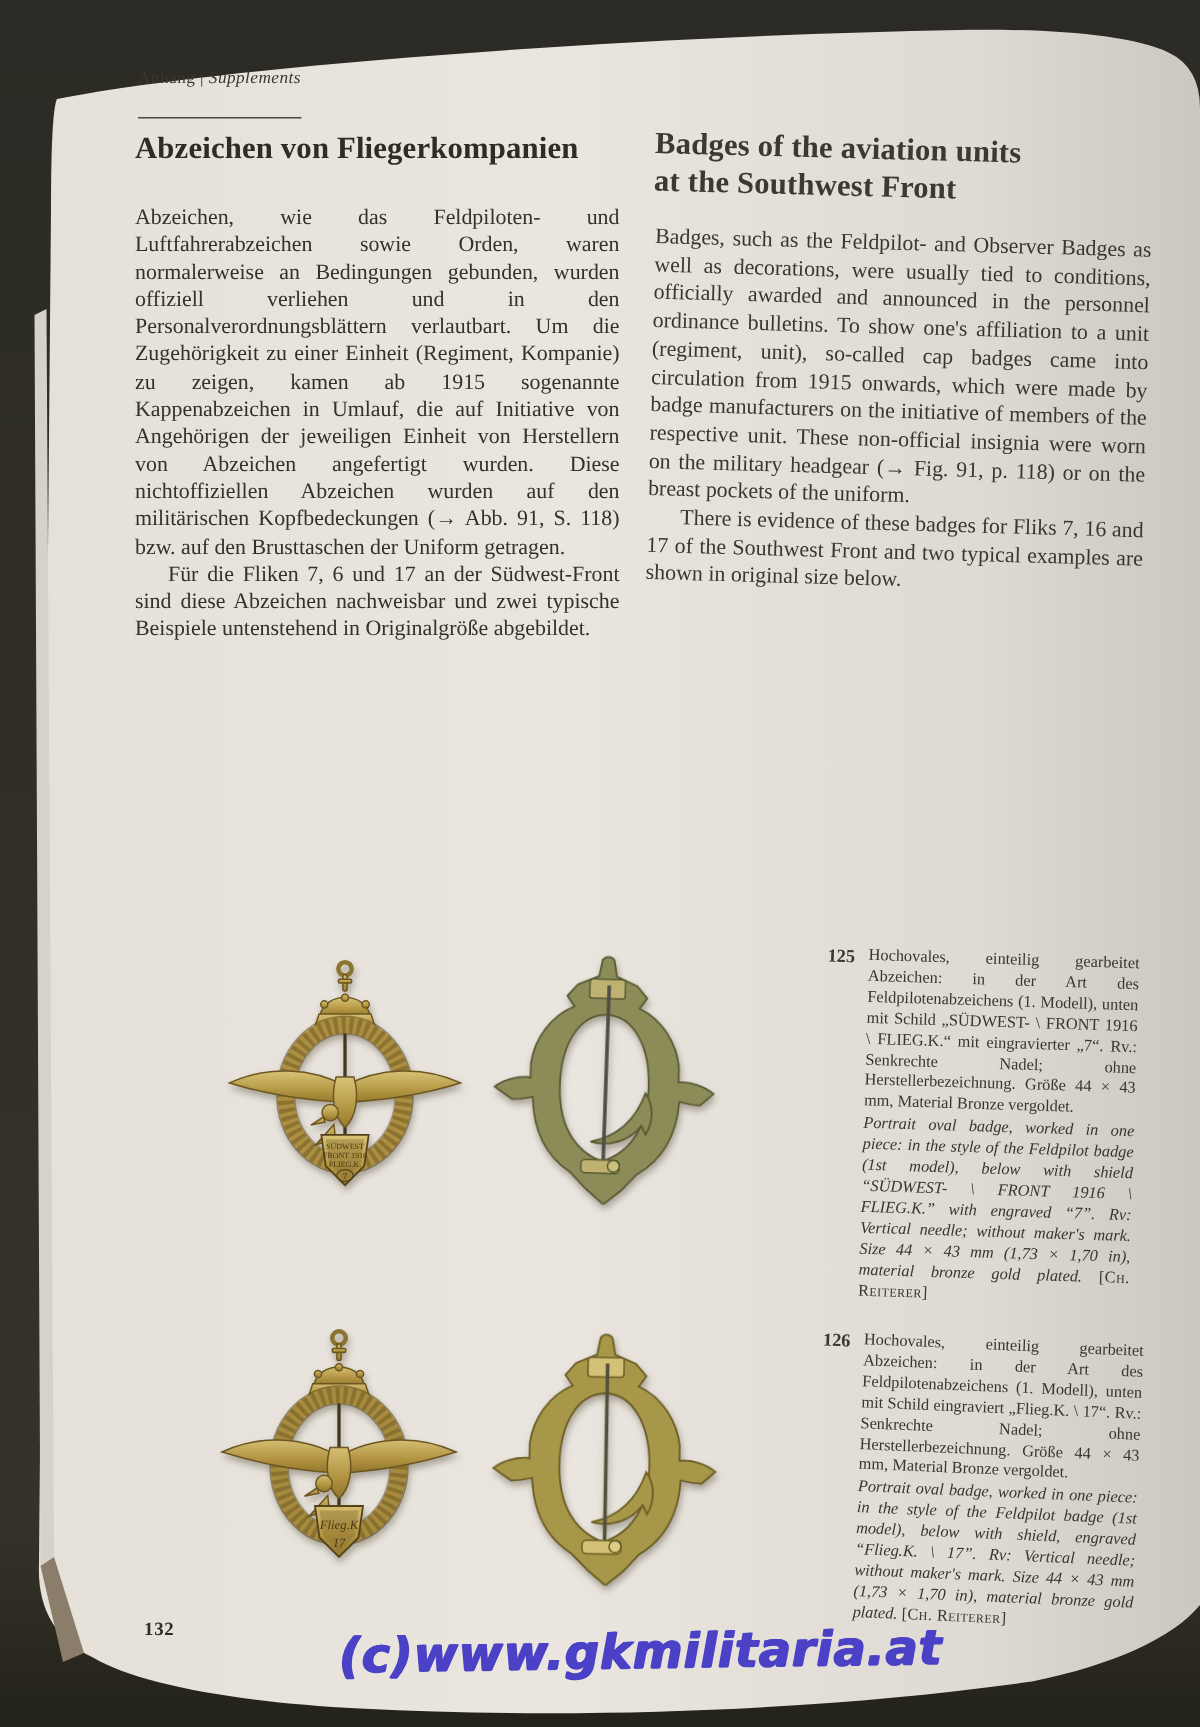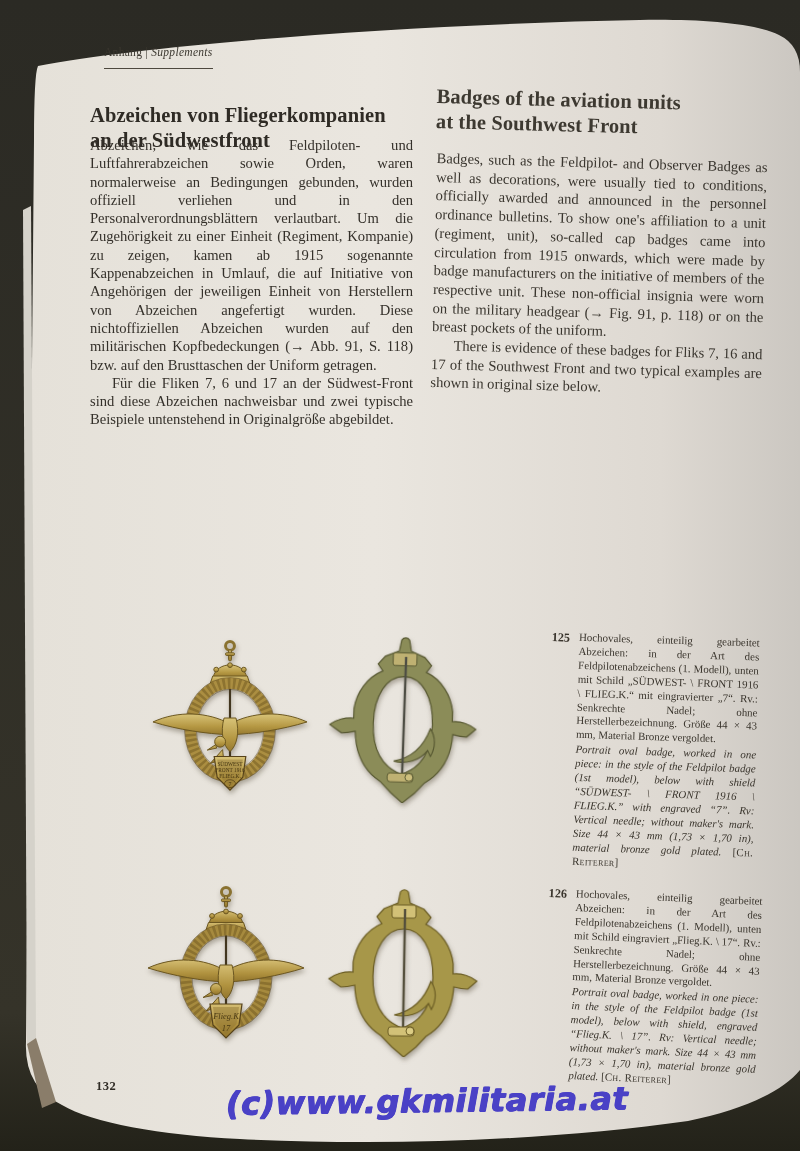--- a/index.html
+++ b/index.html
@@ -7,33 +7,33 @@
     width:800px;height:1151px;position:relative;overflow:hidden;
     background:#242420;
     font-family:"Liberation Serif", serif;
   }
   #bg{position:absolute;inset:0;z-index:0;}
   .content{position:absolute;inset:0;z-index:1;}
   .abs{position:absolute;}
 
   
   .pg-header{
-    left:104px;top:46px;
+    left:92px;top:46px;
     font-size:11.5px;color:#3b372f;letter-spacing:.3px;
-    border-bottom:1px solid #4d483e;padding-bottom:10px;
+    border-bottom:1px solid #4d483e;padding-bottom:20px;
   }
   .pg-header .it{font-style:italic;}
 
   
   .col-title{
     font-size:20.5px;line-height:1.22;font-weight:700;color:#2f2b25;
     letter-spacing:.1px;
   }
   .col-title span{display:block;}
-  .de-title{left:90px;top:103px;}
+  .de-title{left:90px;top:87px;}
   .en-title{left:437px;top:84px;color:#3d3931;transform:rotate(1.5deg);transform-origin:left top;}
 
   
   .body-text{
     font-size:14.6px;line-height:18.3px;color:#34302a;
     text-align:justify;text-align-last:left;
   }
   .body-text p{margin:0;}
   .body-text p.indent{text-indent:22px;}
   .de-body{left:90px;top:136px;width:323px;}
@@ -95,21 +95,20 @@
 <div class="content">
 
   <div class="abs pg-header">
     <span>Anhang</span>
     <span>|</span>
     <span class="it">Supplements</span>
   </div>
 
   <div class="abs col-title de-title">
     <span>Abzeichen von Fliegerkompanien</span>
-    <span>an der Südwestfront</span>
   </div>
   <div class="abs body-text de-body" lang="de">
     <p>Abzeichen, wie das Feldpiloten- und Luftfahrerabzeichen sowie Orden, waren normalerweise an Bedingungen gebunden, wurden offiziell verliehen und in den Personalverordnungsblättern verlautbart. Um die Zugehörigkeit zu einer Einheit (Regiment, Kompanie) zu zeigen, kamen ab 1915 sogenannte Kappenabzeichen in Umlauf, die auf Initiative von Angehörigen der jeweiligen Einheit von Herstellern von Abzeichen angefertigt wurden. Diese nichtoffiziellen Abzeichen wurden auf den militärischen Kopfbedeckungen (→ Abb. 91, S. 118) bzw. auf den Brusttaschen der Uniform getragen.</p>
     <p class="indent">Für die Fliken 7, 6 und 17 an der Südwest-Front sind diese Abzeichen nachweisbar und zwei typische Beispiele untenstehend in Originalgröße abgebildet.</p>
   </div>
 
   <div class="abs col-title en-title">
     <span>Badges of the aviation units</span>
     <span>at the Southwest Front</span>
   </div>

